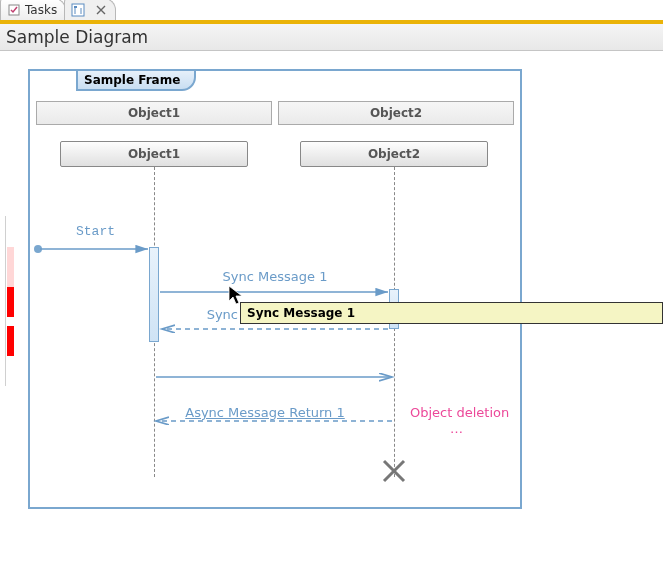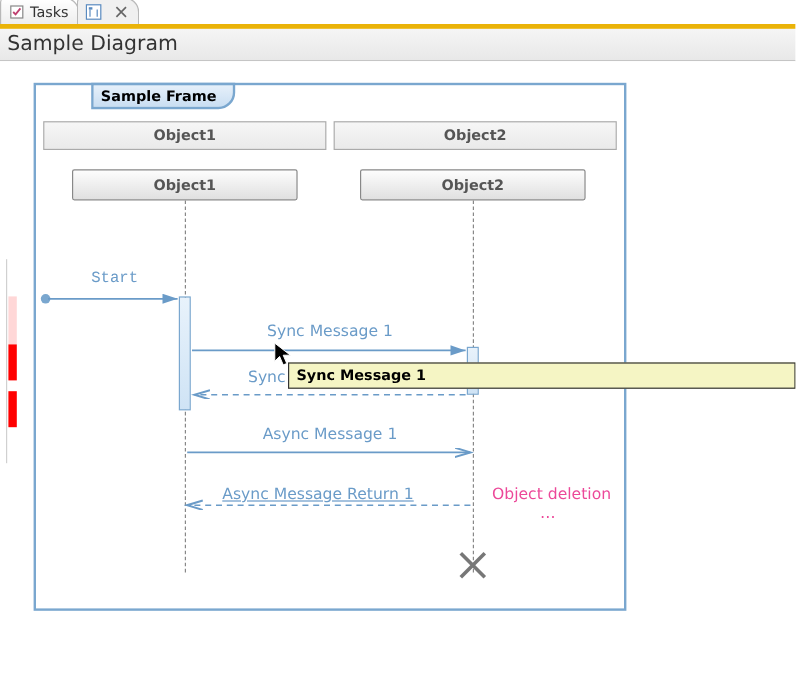--- a/index.html
+++ b/index.html
@@ -132,21 +132,20 @@
       <line x1="362" y1="350" x2="126" y2="350" stroke="#6a9bc8" stroke-width="1.3" stroke-dasharray="5,4" marker-end="url(#openArrow)"></line>
 
       <g stroke="#777" stroke-width="3">
         <line x1="354" y1="390" x2="374" y2="410"></line>
         <line x1="374" y1="390" x2="354" y2="410"></line>
       </g>
     </svg>
 
     <div class="msg-label" style="left:150px; top:198px; width:190px;">Sync Message 1</div>
     <div class="msg-label" style="left:170px; top:236px; width:60px;">Sync M</div>
-    <div class="msg-label" style="left:150px; top:284px; width:190px;">Async Message 1</div>
     <div class="msg-label" style="left:130px; top:334px; width:210px;text-decoration:underline;">Async Message Return 1</div>
     <div class="del-label" style="left:380px; top:334px;">Object deletion</div>
     <div class="del-label" style="left:420px; top:350px;">…</div>
 
   </div>
 
   <div class="tooltip" style="left:240px; top:251px; right:0;">
     <div class="t-title">Sync Message 1</div>
   </div>
 

